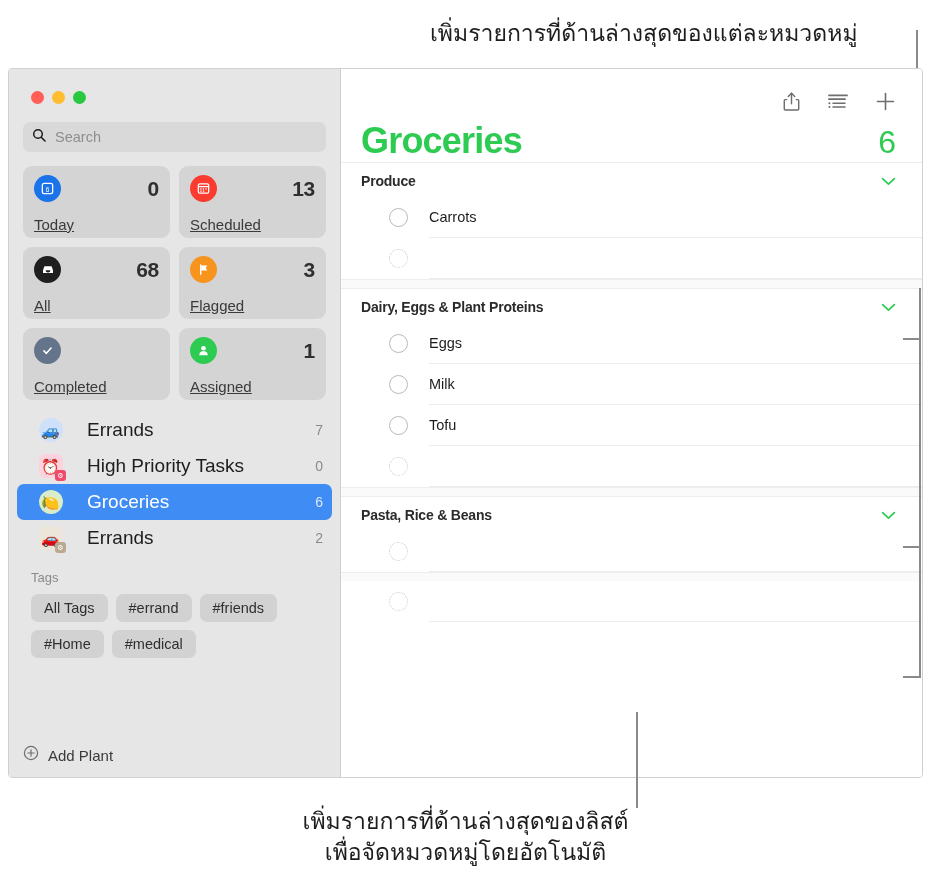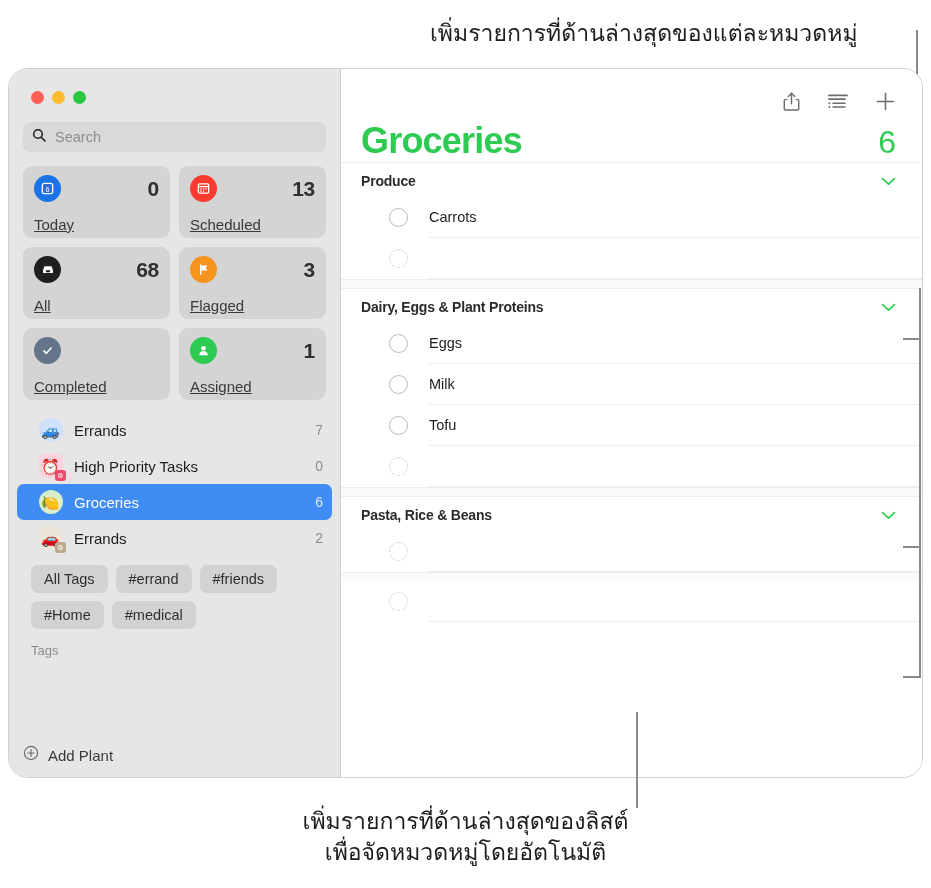--- a/index.html
+++ b/index.html
@@ -34,21 +34,21 @@
   .tick{ position:absolute; background:#8a8a8a; height:2px; width:16px; left:903px; }
   #tick-1{ top:338px; }
   #tick-2{ top:546px; }
   #tick-3{ top:676px; }
 
   
   #window{
     position:absolute;
     left:8px; top:68px;
     width:915px; height:710px;
-    border-radius:20px;
+    border-radius:4px;
     background:#ffffff;
     border:1px solid #d0d0d0;
     box-sizing:border-box;
     overflow:hidden;
     display:flex;
   }
 
   
   #sidebar{
     width:332px;
@@ -113,21 +113,21 @@
     box-sizing:border-box;
   }
   .list-row.selected{ background:#3f8cf4; }
   .lr-icon{
     width:24px;height:24px;border-radius:50%;
     display:flex;align-items:center;justify-content:center;
     font-size:15px;line-height:1;
     flex:0 0 24px;position:relative;
   }
   .lr-icon.sq{ border-radius:6px; }
-  .lr-label{ margin-left:11px;font-size:15px;color:#1d1d1f;flex:1; }
+  .lr-label{ margin-left:24px;font-size:19px;color:#1d1d1f;flex:1; }
   .lr-count{ font-size:14px;color:#8a8a8a; }
   .list-row.selected .lr-label{color:#fff;}
   .list-row.selected .lr-count{color:#dbe8fb;}
   .badge{
     position:absolute;right:-3px;bottom:-3px;
     width:11px;height:11px;border-radius:3px;
     display:flex;align-items:center;justify-content:center;
     font-size:7px;line-height:1;color:#fff;
   }
 
@@ -329,28 +329,28 @@
         <span class="lr-icon sq" style="background:#ece5da;">
           <span>🚗</span>
           <span class="badge" style="background:#bba98f;">⚙</span>
         </span>
         <span class="lr-label">Errands</span>
         <span class="lr-count">2</span>
       </div>
 
     </div>
 
+    <div id="tags-head">Tags</div>
     <div id="tags">
       <span class="tag">All Tags</span>
       <span class="tag">#errand</span>
       <span class="tag">#friends</span>
       <span class="tag">#Home</span>
       <span class="tag">#medical</span>
     </div>
-    <div id="tags-head">Tags</div>
 
     <div id="add-list">
       <span>
         <svg width="16" height="16" viewBox="0 0 16 16">
           <circle cx="8" cy="8" r="6.6" fill="none" stroke="#6e6e6e" stroke-width="1.2"></circle>
           <line x1="8" y1="4.8" x2="8" y2="11.2" stroke="#6e6e6e" stroke-width="1.2" stroke-linecap="round"></line>
           <line x1="4.8" y1="8" x2="11.2" y2="8" stroke="#6e6e6e" stroke-width="1.2" stroke-linecap="round"></line>
         </svg>
       </span>
       <span class="al-label">Add Plant</span>

